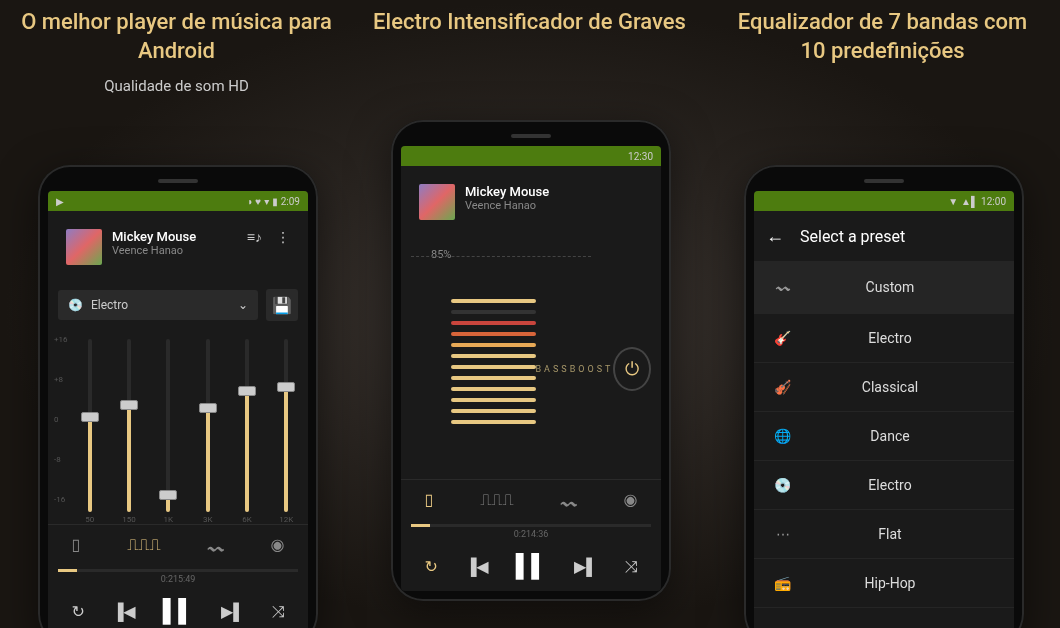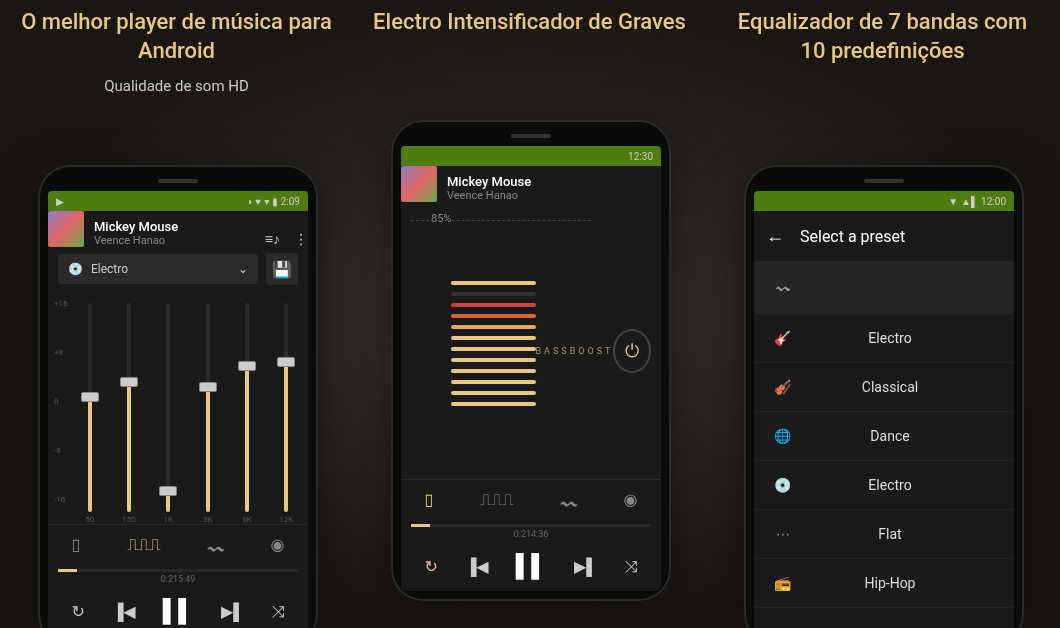--- a/index.html
+++ b/index.html
@@ -12,21 +12,21 @@
 .subtitle{color:#ccc;font-size:15px;margin-top:12px;text-align:center}
 .phone{position:absolute;width:280px;border-radius:32px;background:#0a0a0a;padding:10px;box-shadow:0 0 0 2px #2a2a2a inset,0 10px 40px rgba(0,0,0,0.5)}
 .phone1{top:165px;left:38px}
 .phone2{top:120px;left:38px}
 .phone3{top:165px;left:38px}
 .speaker{width:40px;height:4px;background:#333;border-radius:2px;margin:4px auto 8px}
 .screen{background:#1a1a1a;border-radius:4px;overflow:hidden;height:445px;display:flex;flex-direction:column}
 .statusbar{height:20px;background:#4d7c0f;display:flex;align-items:center;justify-content:flex-end;padding:0 8px;gap:4px;color:#ccc;font-size:10px}
 .statusbar.left{justify-content:space-between}
 .sb-icons{display:flex;gap:3px;align-items:center}
-.nowplaying{display:flex;align-items:flex-end;padding:0;gap:10px;background:#1a1a1a}
+.nowplaying{display:flex;align-items:flex-start;padding:18px;gap:10px;background:#1a1a1a}
 .albumart{width:36px;height:36px;background:linear-gradient(135deg,#8e7cc3,#e06666,#6aa84f);border-radius:2px;flex-shrink:0}
 .trackinfo{flex:1;min-width:0}
 .tracktitle{color:#fff;font-size:13px;font-weight:500}
 .trackartist{color:#888;font-size:11px}
 .np-icons{display:flex;gap:14px;align-items:center}
 .np-icon{color:#ccc;font-size:14px}
 .presetrow{display:flex;align-items:center;padding:6px 10px;gap:8px}
 .presetbtn{flex:1;background:#2a2a2a;border-radius:3px;display:flex;align-items:center;padding:8px 10px;gap:8px;color:#ccc;font-size:12px}
 .presetbtn .chev{margin-left:auto}
 .savebtn{width:32px;height:32px;background:#2a2a2a;border-radius:3px;display:flex;align-items:center;justify-content:center;color:#888}
@@ -250,20 +250,21 @@
           <span>12:00</span>
         </div>
       </div>
       <div class="preset-header">
         <span class="back">←</span>
         <span class="preset-header-title">Select a preset</span>
       </div>
       <div class="preset-list" id="preset-list">
           <div class="preset-item selected">
             <span class="picon">〰</span>
+            <span class="plabel">Custom</span>
           </div>
           <div class="preset-item">
             <span class="picon">🎸</span>
             <span class="plabel">Electro</span>
           </div>
           <div class="preset-item">
             <span class="picon">🎻</span>
             <span class="plabel">Classical</span>
           </div>
           <div class="preset-item">

